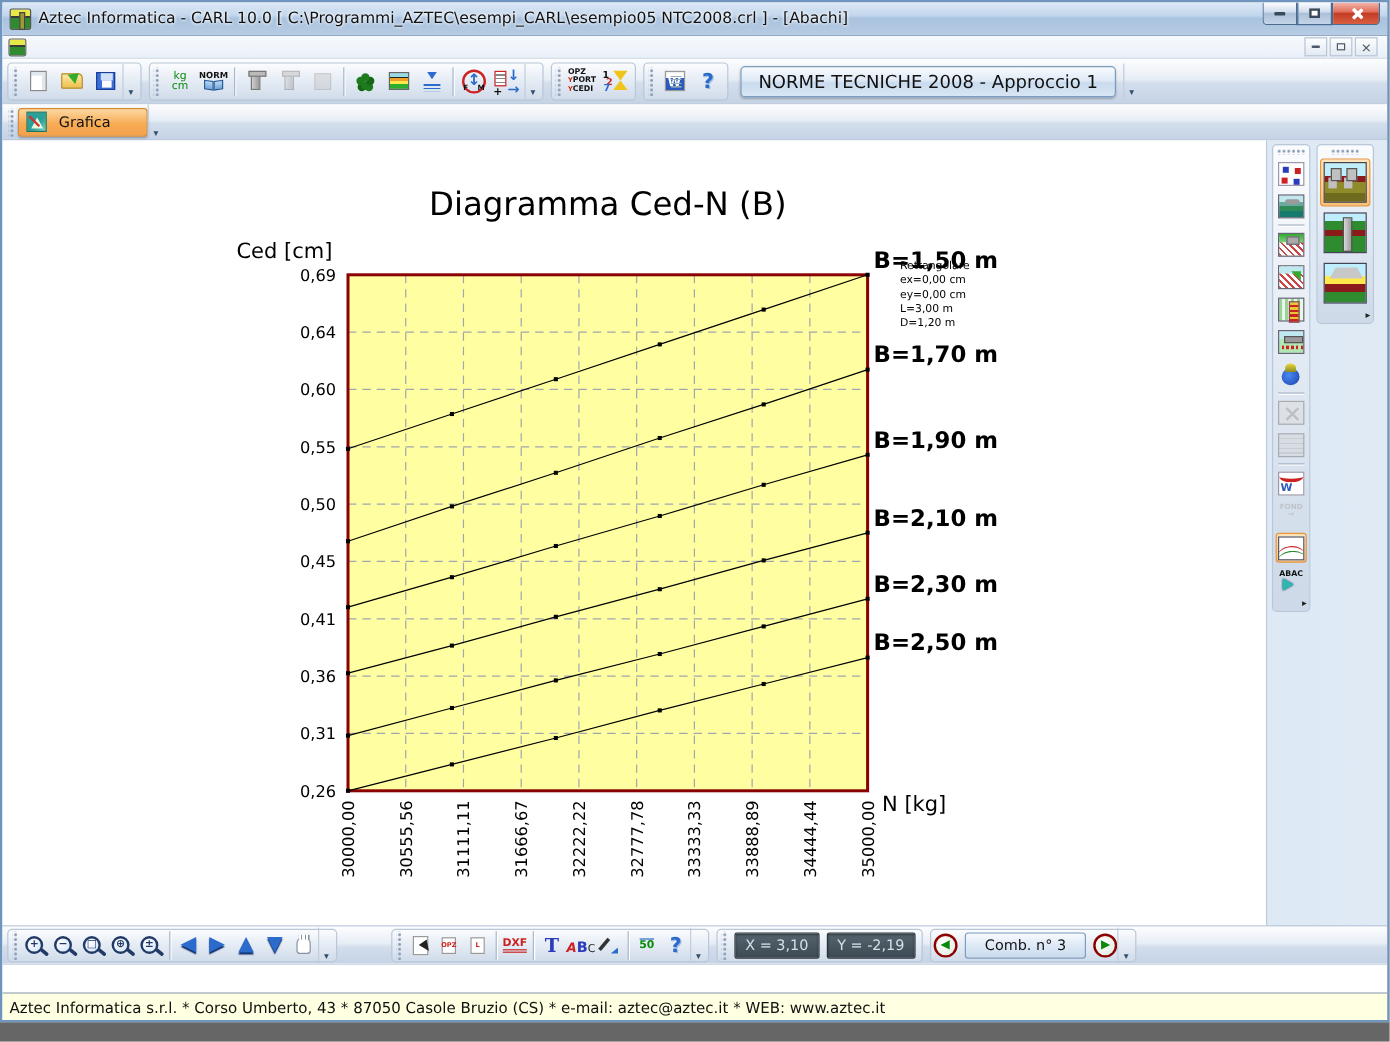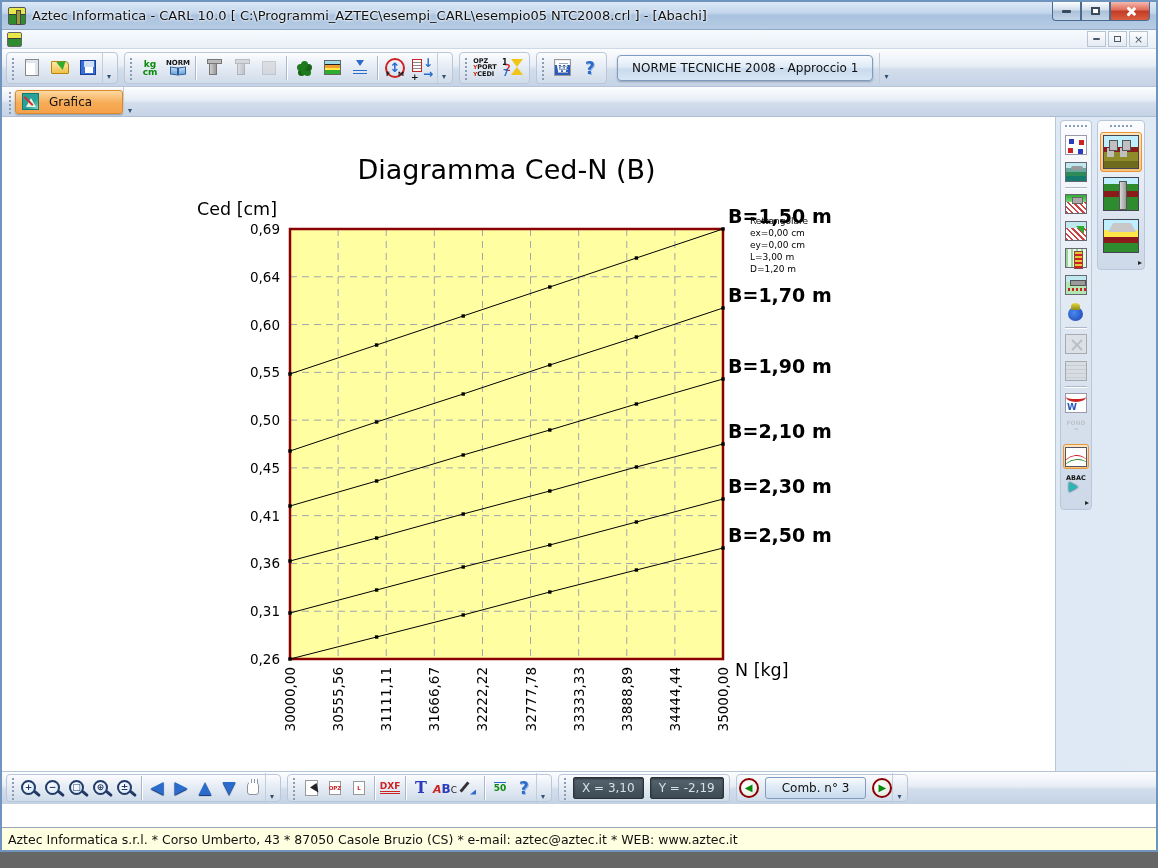--- a/index.html
+++ b/index.html
@@ -41,35 +41,35 @@
   
   .toolbar{flex:0 0 38px;height:38px;background:linear-gradient(180deg,#fdfdfe,#e8eef6 45%,#d3deec 55%,#c5d3e6);display:flex;align-items:center;padding:2px 4px;gap:6px;border-bottom:1px solid #b5c4d6;}
   .toolbar2{flex:0 0 30px;height:30px;background:linear-gradient(180deg,#fdfdfe,#e8eef6 45%,#d3deec 55%,#c5d3e6);display:flex;align-items:center;padding:2px 4px;border-bottom:1px solid #aebfd4;}
   .tb-group{display:flex;align-items:center;height:32px;padding:0 2px;background:linear-gradient(180deg,#fbfcfe,#e4ebf4 50%,#d0dcea);border:1px solid #b9c7d8;border-radius:4px;}
   .grip{width:5px;height:24px;margin:0 3px 0 1px;background-image:radial-gradient(circle,#8b9cb5 1px,transparent 1.3px);background-size:4px 4px;background-position:1px 1px;}
   .grip-h{height:5px;width:24px;margin:2px auto;background-image:radial-gradient(circle,#8b9cb5 1px,transparent 1.3px);background-size:4px 4px;}
   .tb-btn{width:28px;height:28px;display:flex;flex-direction:column;align-items:center;justify-content:center;border-radius:3px;position:relative;}
   .tb-btn.small{width:24px;height:26px;}
   .tb-sep{width:1px;height:24px;background:#aab8ca;margin:0 3px;box-shadow:1px 0 0 #fff;}
   .chip{width:13px;height:30px;display:flex;flex-direction:column;align-items:center;justify-content:flex-end;color:#33506e;font-size:8px;padding-bottom:2px;border-left:1px solid #c0cddd;}
-  .norme-btn{height:26px;padding:0 14px;margin-left:4px;font-size:12px;color:#111;display:flex;align-items:center;
+  .norme-btn{height:26px;padding:0 14px;margin-left:4px;font-size:15px;color:#111;display:flex;align-items:center;
     background:linear-gradient(180deg,#f8fbfe,#dfeaf6 45%,#c9dbee 55%,#d8e6f4);border:1px solid #7d9cbf;border-radius:4px;box-shadow:0 1px 2px rgba(0,0,0,.25);text-align:right;}
   .grafica-btn{height:24px;width:108px;display:flex;align-items:center;gap:10px;padding:0 6px;font-size:12px;color:#111;
     background:linear-gradient(180deg,#fcd9a2,#f7ab55 55%,#f5a14a);border:1px solid #d98a2b;border-radius:3px;box-shadow:0 1px 2px rgba(0,0,0,.3);}
   .grafica-icon{width:17px;height:17px;background:linear-gradient(135deg,#2aa198 0 60%,#7fd4c8);border:1px solid #117a6f;position:relative;}
   .grafica-icon::before{content:'';position:absolute;left:3px;top:4px;width:0;height:0;border-left:5px solid transparent;border-right:5px solid transparent;border-bottom:9px solid #e8f8e0;}
   .grafica-icon::after{content:'';position:absolute;left:2px;top:2px;width:12px;height:2px;background:#c33;transform:rotate(45deg);transform-origin:left top;}
   
   .i-newdoc{width:14px;height:17px;background:#fff;border:1px solid #8a8a8a;box-shadow:inset -3px 3px 0 #dfe6ee;}
   .i-folder{width:18px;height:13px;background:linear-gradient(180deg,#ffe9a8,#f0c04a);border:1px solid #b8860b;border-radius:1px 4px 1px 1px;position:relative;}
   .i-folder::after{content:'';position:absolute;right:-3px;top:-5px;width:0;height:0;border:5px solid transparent;border-left:8px solid #2eac2e;transform:rotate(-40deg);}
   .i-floppy{width:16px;height:15px;background:#3a6fd8;border:1px solid #1a3f98;position:relative;}
   .i-floppy::before{content:'';position:absolute;left:3px;top:0;width:10px;height:6px;background:#cfe0f8;}
   .i-floppy::after{content:'';position:absolute;left:4px;bottom:1px;width:8px;height:6px;background:#fff;}
-  .txt-kgcm{font-size:9px;line-height:8px;font-weight:bold;color:#0a8a0a;text-align:center;}
+  .txt-kgcm{font-size:9px;line-height:8px;font-weight:normal;color:#0a8a0a;text-align:center;}
   .txt-norm{font-size:7px;font-weight:bold;color:#111;line-height:7px;text-align:center;}
   .book{width:16px;height:8px;display:flex;}
   .book i{flex:1;background:linear-gradient(180deg,#bcd8f2,#6fa6d8);border:1px solid #2a5a9a;}
   .book i:first-child{transform:skewY(8deg);} .book i:last-child{transform:skewY(-8deg);}
   .i-pillar{width:8px;height:14px;background:linear-gradient(90deg,#cfcfcf,#9a9a9a);border:1px solid #777;position:relative;}
   .i-pillar::before{content:'';position:absolute;left:-3px;top:-3px;width:13px;height:3px;background:#bbb;border:1px solid #777;}
   .i-square{width:14px;height:14px;background:#c9c9c9;border:1px solid #a0a0a0;}
   .dis{opacity:.45;filter:grayscale(1);}
   .i-tree{width:16px;height:16px;position:relative;}
   .i-tree::before{content:'';position:absolute;left:5px;top:1px;width:7px;height:7px;border-radius:50%;background:#1d7a1d;
@@ -548,21 +548,21 @@
       <div class="tb-btn small">
           <span class="nav-arrow">▼</span>
         </div>
       <div class="tb-btn small">
           <span class="i-hand"></span>
         </div>
       <div class="chip">
           <span>▾</span>
         </div>
     </div>
-    <div class="tb-group" style="height:28px;">
+    <div class="tb-group" style="height:28px;margin-left:39px;">
       <span class="grip"></span>
       <div class="tb-btn small">
           <span class="i-select"></span>
         </div>
       <div class="tb-btn small">
           <span class="mini-page">
             <span>OPZ</span>
           </span>
         </div>
       <div class="tb-btn small">

